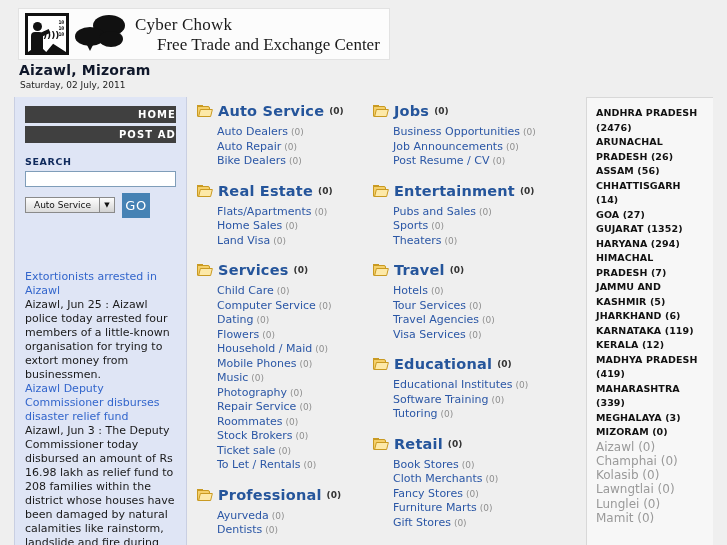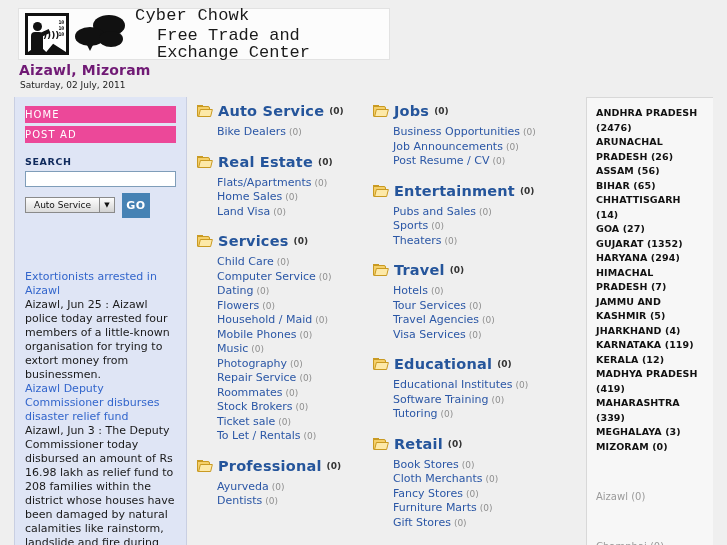--- a/index.html
+++ b/index.html
@@ -60,29 +60,29 @@
   .bub { position: absolute; background: #111; border-radius: 50%; }
   .bub1 { left: 18px; top: 1px;  width: 32px; height: 21px; }
   .bub2 { left: 0px;  top: 13px; width: 30px; height: 19px; }
   .bub3 { left: 24px; top: 17px; width: 24px; height: 16px; }
   .bub-tail {
     position: absolute; left: 10px; top: 27px; width: 0; height: 0;
     border-left: 5px solid transparent; border-right: 5px solid transparent;
     border-top: 10px solid #111;
   }
   .brand-text {
-    font-family: Liberation Mono, monospace;
+    font-family: Liberation Serif, serif;
     color: #1a1a1a; margin-left: 8px; line-height: 1.0;
   }
   .brand-line1 { font-size: 17px; letter-spacing: 0.2px; }
   .brand-line2 { font-size: 17px; margin-left: 22px; margin-top: 3px; }
 
   .city-title {
     position: absolute; left: 19px; top: 62px;
-    font-size: 14px; font-weight: bold; color: #701a75;
+    font-size: 14px; font-weight: bold; color: #0f172a;
     letter-spacing: 0.2px;
     text-align: center;
   }
   .date-line {
     position: absolute; left: 20px; top: 80px;
     font-size: 9px; color: #222;
   }
 
   
   .content { position: absolute; left: 0; top: 97px; width: 727px; height: 448px; }
@@ -90,22 +90,22 @@
   .sidebar {
     position: absolute; left: 14px; top: 0; width: 173px; height: 448px;
     background: #dfe5f5;
     border-left: 1px solid #c9cfe2;
     border-right: 1px solid #c9cfe2;
     padding: 9px 10px 0 10px;
     overflow: hidden;
   }
   .navbtn {
     display: block; width: 100%; height: 17px; line-height: 17px;
-    background: #ec4899; color: #ffffff;
-    font-size: 10px; font-weight: normal; text-align: left;
+    background: #404040; color: #ffffff;
+    font-size: 10px; font-weight: bold; text-align: right;
     letter-spacing: 1.1px; margin-bottom: 3px;
     border: none; cursor: pointer;
     font-family: "DejaVu Sans", "Liberation Sans", sans-serif;
   }
   .search-label {
     font-size: 9.5px; font-weight: bold; color: #102a5c;
     letter-spacing: 0.6px; margin-top: 13px; 
   }
   .search-input {
     width: 100%; height: 16px;
@@ -125,21 +125,21 @@
   }
   .select-arrow {
     width: 15px; border-left: 1px solid #8a8a8a;
     background: linear-gradient(#fdfdfd,#d2d2d2);
     display: flex; align-items: center; justify-content: center;
     font-size: 7px; color: #111;
   }
   .go-btn {
     margin-left: 7px; width: 28px; height: 25px;
     background: #4682b4; color: #fff;
-    font-size: 11px; font-weight: bold; letter-spacing: 0.6px;
+    font-size: 13px; font-weight: normal; letter-spacing: 0.6px;
     display: flex; align-items: center; justify-content: center;
     border: none; cursor: pointer;
     font-family: "DejaVu Sans", "Liberation Sans", sans-serif;
   }
   .news { margin-top: 52px; }
   .news-title {
     font-size: 11px; color: #36c; line-height: 14px;
     cursor: pointer;
   }
   .news-body {
@@ -193,21 +193,21 @@
     border-left: 1px solid #d8d8d8;
     border-top: 1px solid #d8d8d8;
     padding: 8px 7px 0 9px;
     overflow: hidden;
   }
   .state-item {
     font-size: 9.5px; font-weight: bold; color: #111;
     line-height: 14.5px; letter-spacing: 0.1px; cursor: pointer;
   }
   .city-item {
-    font-size: 10px; color: #9a9a9a; line-height: 14.3px; cursor: pointer; margin-top: 36px;
+    font-size: 12px; color: #9a9a9a; line-height: 14.3px; cursor: pointer;
   }
 </style>
 </head>
 <body>
 
 <div id="page">
 
   <div class="header-banner">
     <div class="logo-box">
       <div class="logo-frame">
@@ -267,20 +267,22 @@
         <div class="cat-head">
           <span class="folder">
             <span class="f-tab"></span>
             <span class="f-back"></span>
             <span class="f-front"></span>
           </span>
           <span class="cat-title">Auto Service</span>
           <span class="cat-count">(0)</span>
         </div>
         <div class="sub-list">
+          <div class="sub-item"><span class="sub-link">Auto Dealers</span><span class="sub-count">(0)</span></div>
+          <div class="sub-item"><span class="sub-link">Auto Repair</span><span class="sub-count">(0)</span></div>
           <div class="sub-item"><span class="sub-link">Bike Dealers</span><span class="sub-count">(0)</span></div>
         </div>
         <div class="cat-head">
           <span class="folder">
             <span class="f-tab"></span>
             <span class="f-back"></span>
             <span class="f-front"></span>
           </span>
           <span class="cat-title">Real Estate</span>
           <span class="cat-count">(0)</span>
@@ -401,28 +403,27 @@
           <div class="sub-item"><span class="sub-link">Fancy Stores</span><span class="sub-count">(0)</span></div>
           <div class="sub-item"><span class="sub-link">Furniture Marts</span><span class="sub-count">(0)</span></div>
           <div class="sub-item"><span class="sub-link">Gift Stores</span><span class="sub-count">(0)</span></div>
         </div>
       </div>
 
     <div class="states">
         <div class="state-item">ANDHRA PRADESH (2476)</div>
         <div class="state-item">ARUNACHAL PRADESH (26)</div>
         <div class="state-item">ASSAM (56)</div>
-        <div class="state-item">BIHAR (65)</div>
         <div class="state-item">CHHATTISGARH (14)</div>
         <div class="state-item">GOA (27)</div>
         <div class="state-item">GUJARAT (1352)</div>
         <div class="state-item">HARYANA (294)</div>
         <div class="state-item">HIMACHAL PRADESH (7)</div>
         <div class="state-item">JAMMU AND KASHMIR (5)</div>
-        <div class="state-item">JHARKHAND (4)</div>
+        <div class="state-item">JHARKHAND (6)</div>
         <div class="state-item">KARNATAKA (119)</div>
         <div class="state-item">KERALA (12)</div>
         <div class="state-item">MADHYA PRADESH (419)</div>
         <div class="state-item">MAHARASHTRA (339)</div>
         <div class="state-item">MEGHALAYA (3)</div>
         <div class="state-item">MIZORAM (0)</div>
         <div class="city-item">Aizawl (0)</div>
         <div class="city-item">Champhai (0)</div>
         <div class="city-item">Kolasib (0)</div>
         <div class="city-item">Lawngtlai (0)</div>

